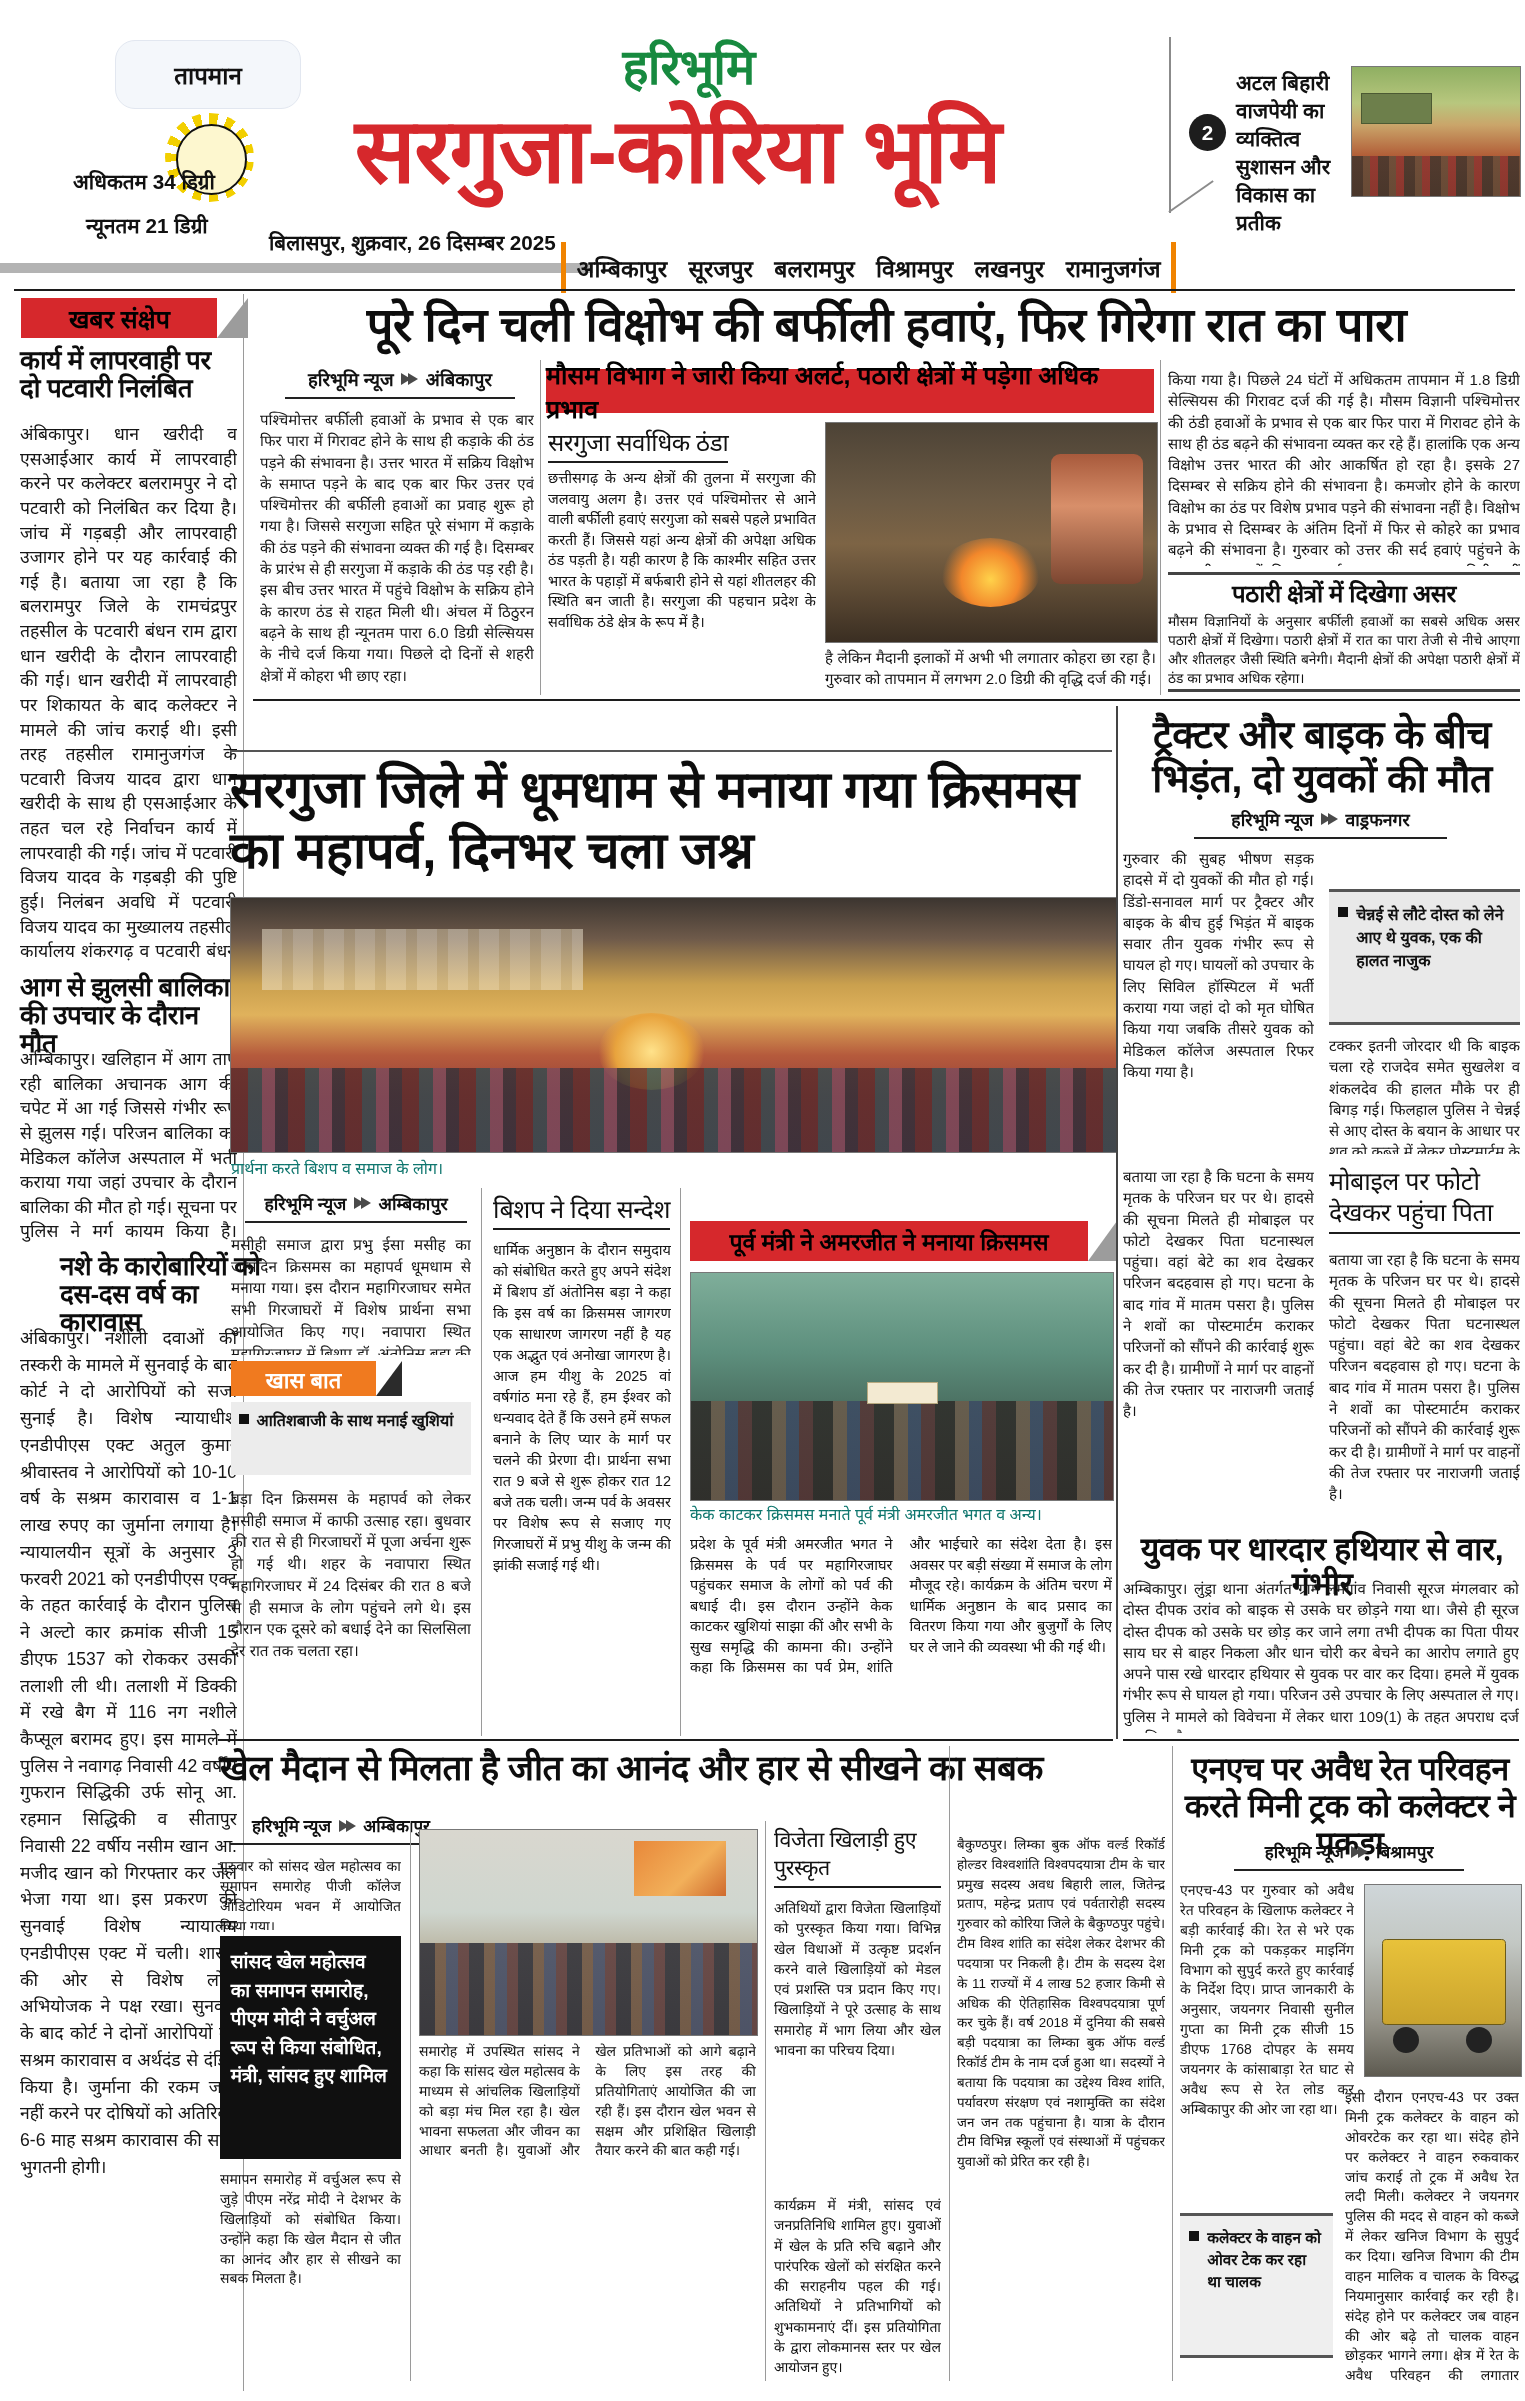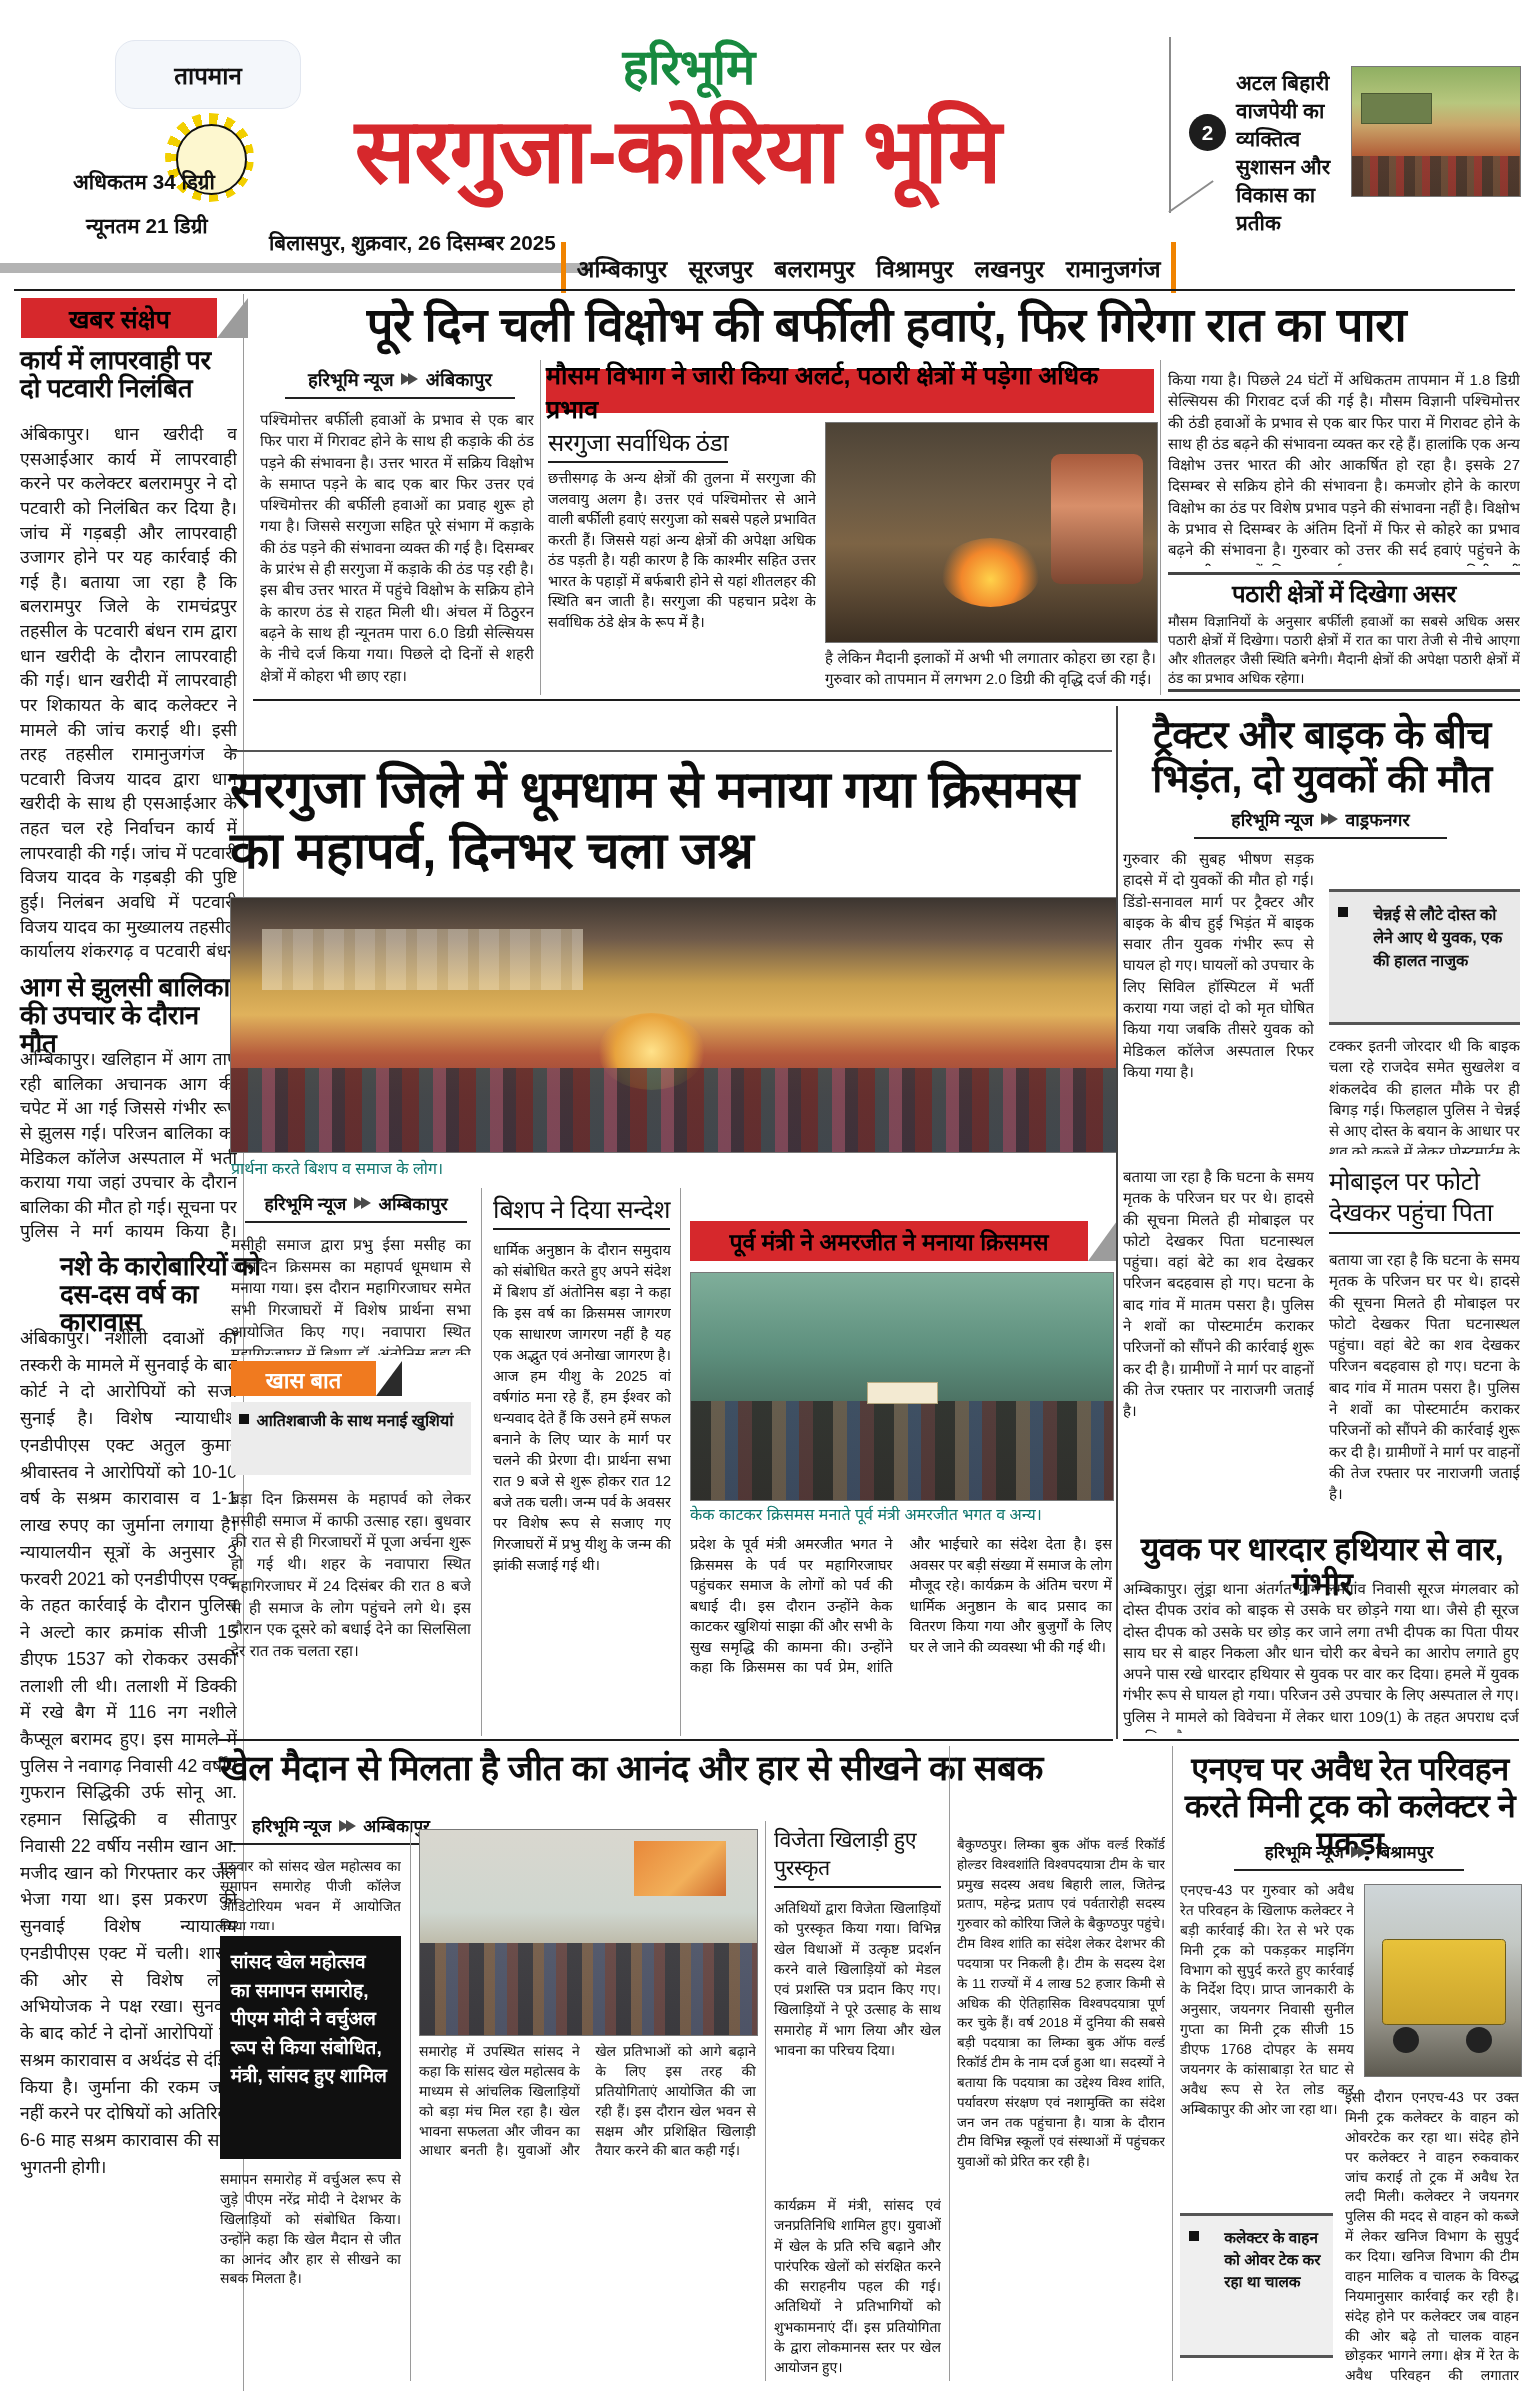--- a/index.html
+++ b/index.html
@@ -16,21 +16,21 @@
   .rule-h{background:#1c1c1c;}
   .rule-v{background:#9a9a9a;width:0.8px;}
   .red-banner{background:#d6282c;color:#000000;font-weight:bold;display:flex;align-items:center;justify-content:center;}
   .fold{width:0;height:0;border-style:solid;}
   .byline{display:flex;align-items:center;justify-content:center;gap:7.7px;font-weight:bold;
           border-bottom:2.3px solid #222;padding-bottom:6.1px;}
   .byline .tri{width:0;height:0;border-top:6.1px solid transparent;border-bottom:6.1px solid transparent;border-left:10px solid #4a4a4a;}
   .under-head{font-weight:normal;border-bottom:2.3px solid #1c1c1c;display:inline-block;padding-bottom:3.1px;letter-spacing:-0.4px;}
   .photo{position:absolute;border:0.8px solid #777;}
   .caption{font-size:16px;color:#0f766e;}
-  .info-box{background:#e9e9e9;border-top:3.8px solid #555;border-bottom:3.8px solid #555;padding:10.7px 9.2px;display:flex;gap:25px;}
+  .info-box{background:#e9e9e9;border-top:3.8px solid #555;border-bottom:3.8px solid #555;padding:10.7px 9.2px;display:flex;gap:8px;}
   .sq{width:10px;height:10px;background:#111;flex:0 0 auto;margin-top:4.6px;}
   .dark-box{background:#101010;color:#fff;font-weight:bold;padding:12.2px 10.7px;line-height:1.5;}
   .sep{width:1.5px;background:#333;align-self:stretch;}
 </style>
 </head>
 <body>
 
 <div id="page">
 
   <div class="abs" style="left:115px;top:40px;width:184px;height:67px;background:#f4f7fb;border:0.8px solid #e2e7f0;border-radius:20px;display:flex;align-items:center;justify-content:center;">

